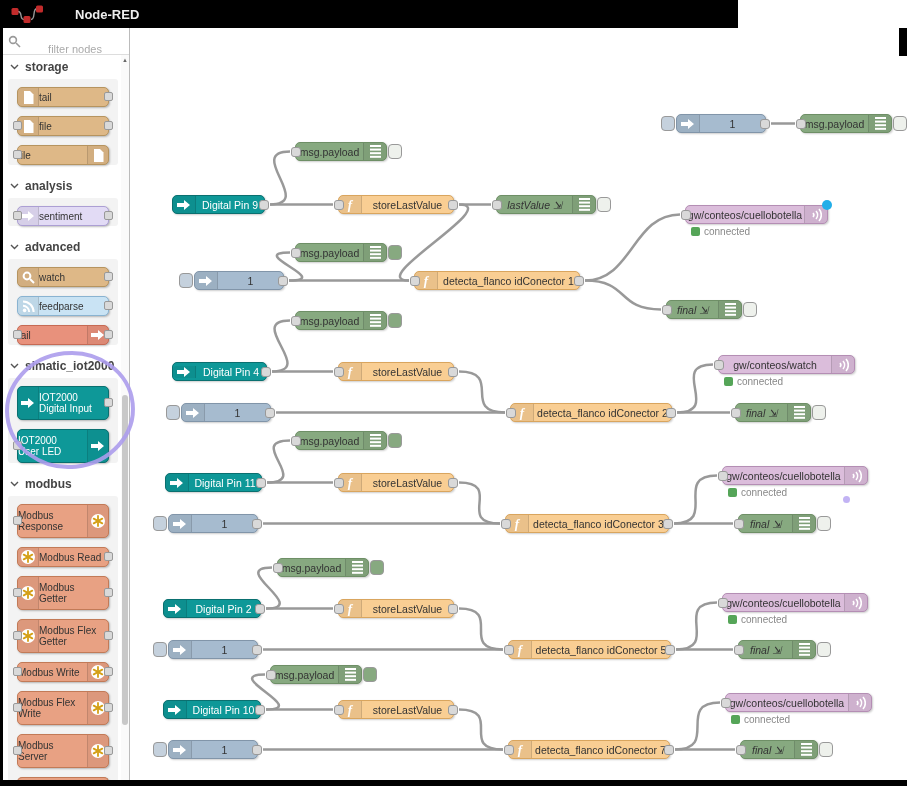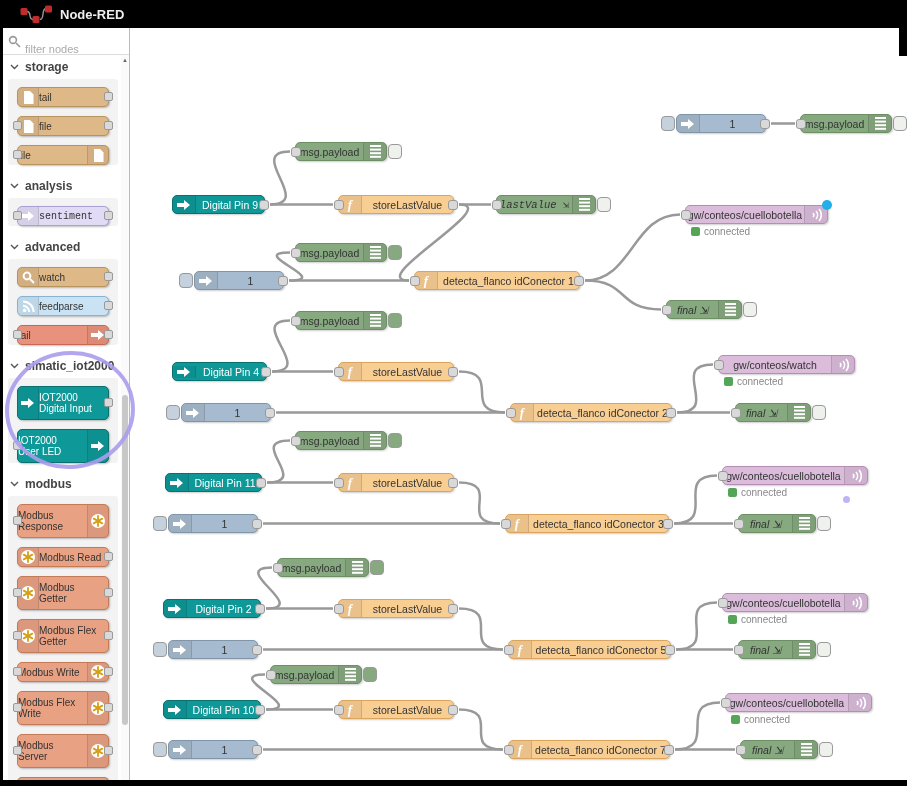--- a/index.html
+++ b/index.html
@@ -1,29 +1,29 @@
 <!DOCTYPE html>
 <html><head>
 <meta charset="utf-8">
 <style>
   html,body{margin:0;padding:0;background:#222;}
   .app{position:relative;width:907px;height:786px;background:#fff;overflow:hidden;
        font-family:"Liberation Sans",sans-serif;color:#333;}
   
-  .header{position:absolute;left:0;top:0;width:907px;height:28px;background:#000;
-          display:flex;align-items:center;padding-left:20px;box-sizing:border-box;}
+  .header{position:absolute;left:0;top:0;width:738px;height:28px;background:#000;
+          display:flex;align-items:center;padding-left:11px;box-sizing:border-box;gap:24px;}
   .header .title{color:#eee;font-size:13px;font-weight:bold;margin-left:8px;}
   
   .strip{position:absolute;background:#000;}
   
   .palette{position:absolute;left:3px;top:28px;width:127px;height:752px;background:#fff;
            border-right:1px solid #bbb;box-sizing:border-box;}
   .search{position:relative;height:26px;border-bottom:1px solid #ddd;}
   .search input{width:100%;height:100%;border:none;outline:none;box-sizing:border-box;
-                padding:16px 4px 0 22px;font-size:11px;font-family:"Liberation Sans",sans-serif;color:#555;}
+                padding:16px 4px 0 22px;font-size:11px;font-family:"Liberation Sans",sans-serif;color:#555;text-align:center;}
   .search input::placeholder{color:#aaa;}
   .search .sicon{position:absolute;left:5px;top:6px;}
   .cats{position:absolute;left:0;top:27px;right:8px;bottom:0;overflow:hidden;}
   .cat-h{height:24px;display:flex;align-items:center;padding-left:7px;font-size:12px;
          font-weight:bold;color:#444;cursor:pointer;}
   .cat-h .chev{margin-right:6px;display:inline-flex;}
   .cat-panel{background:#f3f3f3;border-radius:3px;margin:0 3px 4px 5px;padding:8px 0 0 0;}
   .pnode{position:relative;width:92px;height:20px;margin:0 auto 9px auto;border-radius:5px;
          border:1px solid;display:flex;align-items:stretch;font-size:10px;
          box-shadow:1px 1px 2px rgba(0,0,0,0.25);box-sizing:border-box;background:#ddd;}
@@ -163,21 +163,21 @@
         <div class="cat">
           <div class="cat-h">
             <span class="chev">
               <svg width="9" height="6" viewBox="0 0 9 6">
                 <polyline points="1,1 4.5,4.5 8,1" fill="none" stroke="#555" stroke-width="1.4"></polyline>
               </svg>
             </span>
             <span>analysis</span>
           </div>
           <div class="cat-panel">
-            <div class="pnode" style="background: rgb(226, 219, 245); border-color: rgb(172, 159, 212); font-family: Liberation Mono, monospace;">
+            <div class="pnode" style="background: rgb(226, 219, 245); border-color: rgb(172, 159, 212);">
               <div class="pport in"></div>
               <div class="pz l">
                 <span style="display: inline-flex;">
                   <svg width="14" height="12" viewBox="0 0 14 12">
                     <path d="M0 4 H7 V1 L13 6 L7 11 V8 H0 Z" fill="#fff"></path>
                   </svg>
                 </span>
               </div>
               <div class="plbl">
                 <span>sentiment</span>
@@ -533,21 +533,21 @@
           <div class="port out"></div>
         </div>
         <div class="node function" style="left: 208px; top: 139px; width: 116px;">
           <div class="port in"></div>
           <div class="iz l">
             <span class="fglyph">f</span>
           </div>
           <div class="lbl">storeLastValue</div>
           <div class="port out"></div>
         </div>
-        <div class="node debug italic" style="left: 366px; top: 139px; width: 100px; font-family: Liberation Mono, monospace;">
+        <div class="node debug italic" style="left: 366px; top: 139px; width: 100px;">
           <div class="port in"></div>
           <div class="lbl">lastValue ⇲</div>
           <div class="iz r">
             <span style="display: inline-flex;">
               <svg width="11" height="13" viewBox="0 0 11 13">
                 <g fill="#fff">
                   <rect y="0" width="11" height="2"></rect>
                   <rect y="3.6" width="11" height="2"></rect>
                   <rect y="7.2" width="11" height="2"></rect>
                   <rect y="10.8" width="11" height="2"></rect>

